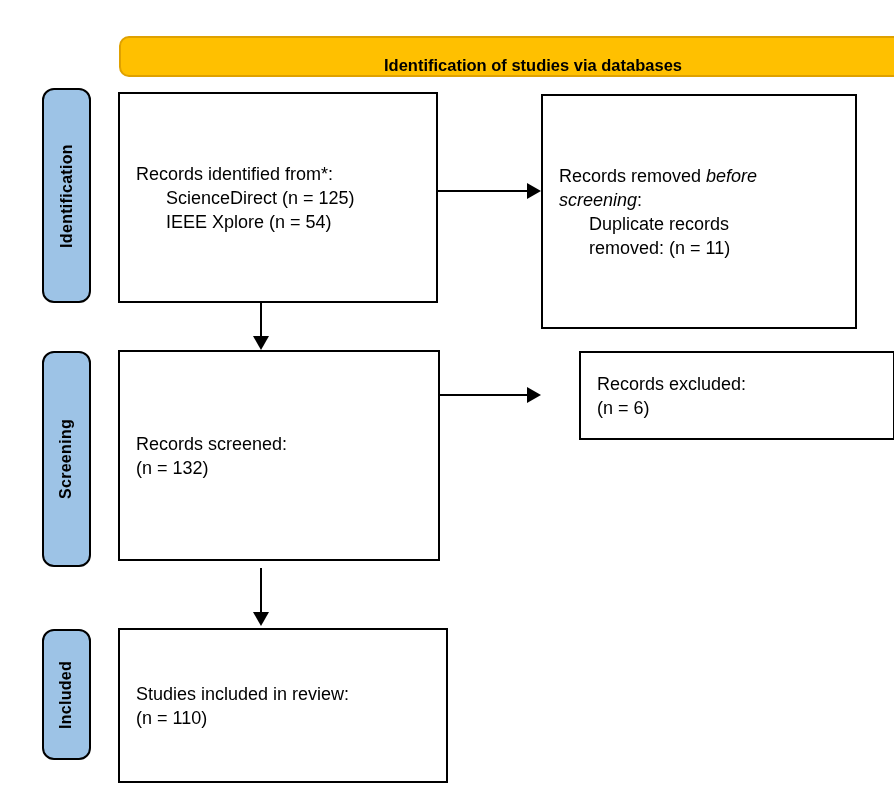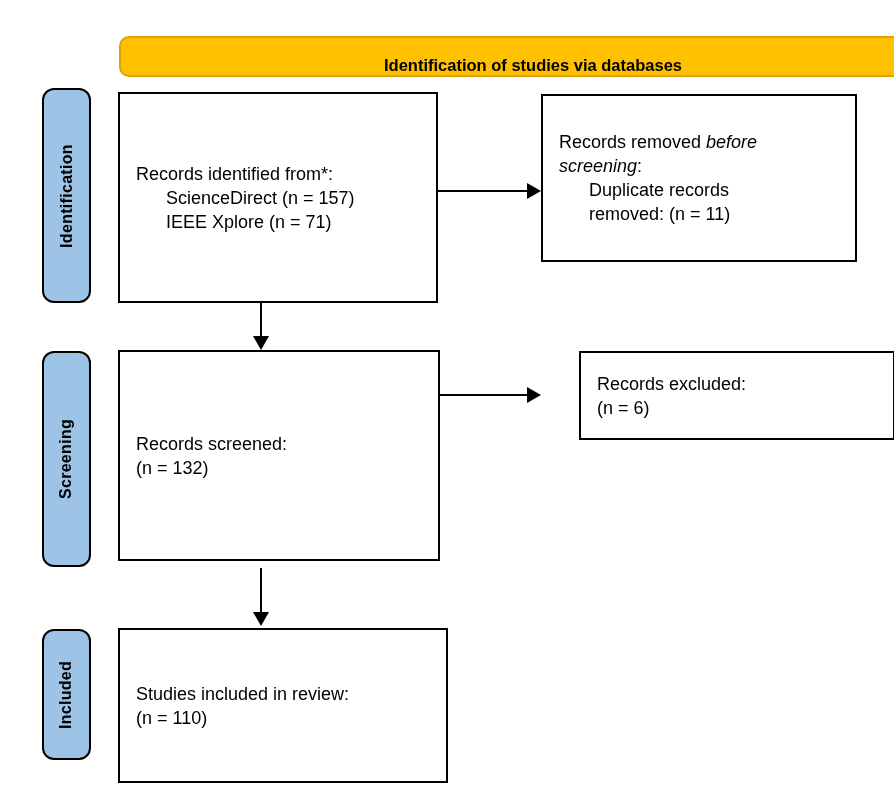--- a/index.html
+++ b/index.html
@@ -50,21 +50,21 @@
   
   .box{
     position:absolute;
     background:var(--box-fill);
     border:2.5px solid var(--outline);
     display:flex;flex-direction:column;justify-content:center;
     padding-left:16px;padding-right:8px;
     font-size:18px;line-height:24px;color:#000;
   }
   .box-records-identified{left:118px;top:92px;width:320px;height:211px;}
-  .box-records-removed{left:541px;top:94px;width:316px;height:168px;}
+  .box-records-removed{left:541px;top:94px;width:316px;height:235px;}
   .box-records-screened{left:118px;top:350px;width:322px;height:211px;}
   .box-records-excluded{left:541px;top:351px;width:316px;height:89px;margin-left:38px;}
   .box-studies-included{left:118px;top:628px;width:330px;height:155px;}
   .box-line{white-space:nowrap;}
   .box-line.indent{padding-left:30px;}
   .box-line .italic{font-style:italic;}
   
   .arrow-line{position:absolute;background:var(--arrow);}
   .arrow-head{position:absolute;width:0;height:0;}
   .arrow-head.right{
@@ -100,22 +100,22 @@
   </div>
   <div class="stage stage-screening">
     <span class="stage-text">Screening</span>
   </div>
   <div class="stage stage-included">
     <span class="stage-text">Included</span>
   </div>
 
   <div class="box box-records-identified">
       <div class="box-line"><span>Records identified from*:</span></div>
-      <div class="box-line indent"><span>ScienceDirect (n = 157)</span></div>
-      <div class="box-line indent"><span>IEEE Xplore (n = 71)</span></div>
+      <div class="box-line indent"><span>ScienceDirect (n = 125)</span></div>
+      <div class="box-line indent"><span>IEEE Xplore (n = 54)</span></div>
     </div>
   <div class="box box-records-removed">
       <div class="box-line"><span>Records removed </span><span class="italic">before</span></div>
       <div class="box-line"><span class="italic">screening</span><span>:</span></div>
       <div class="box-line indent"><span>Duplicate records</span></div>
       <div class="box-line indent"><span>removed: (n = 11)</span></div>
     </div>
   <div class="box box-records-screened">
       <div class="box-line"><span>Records screened:</span></div>
       <div class="box-line"><span>(n = 132)</span></div>

